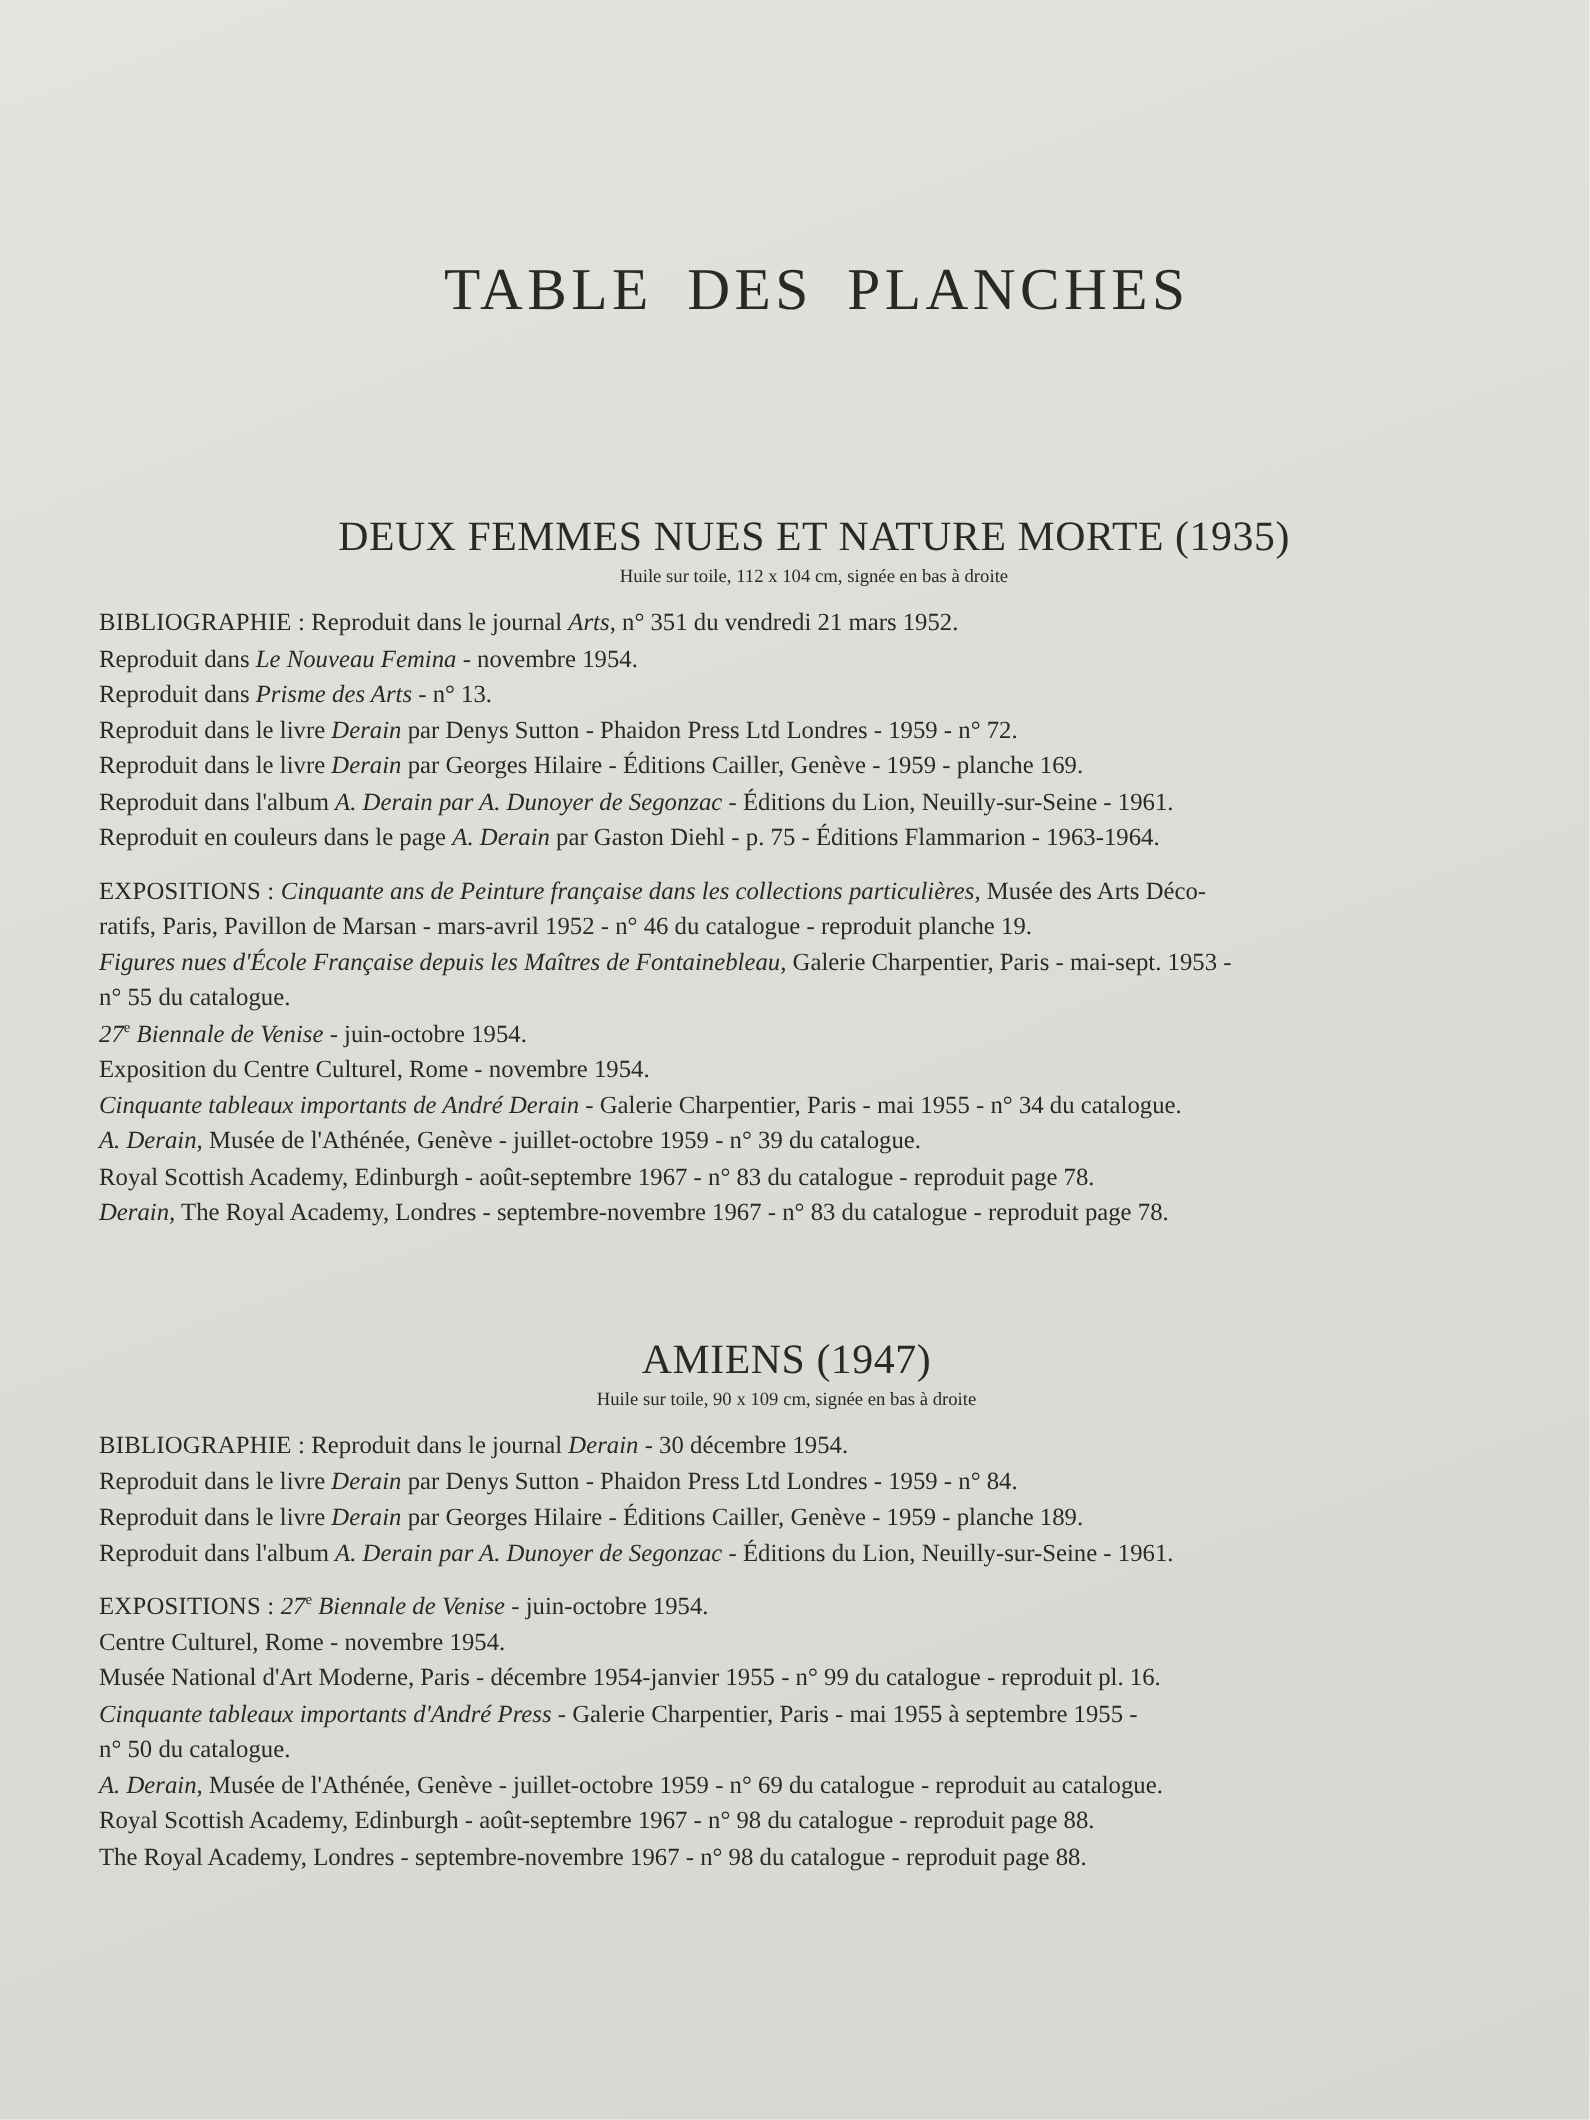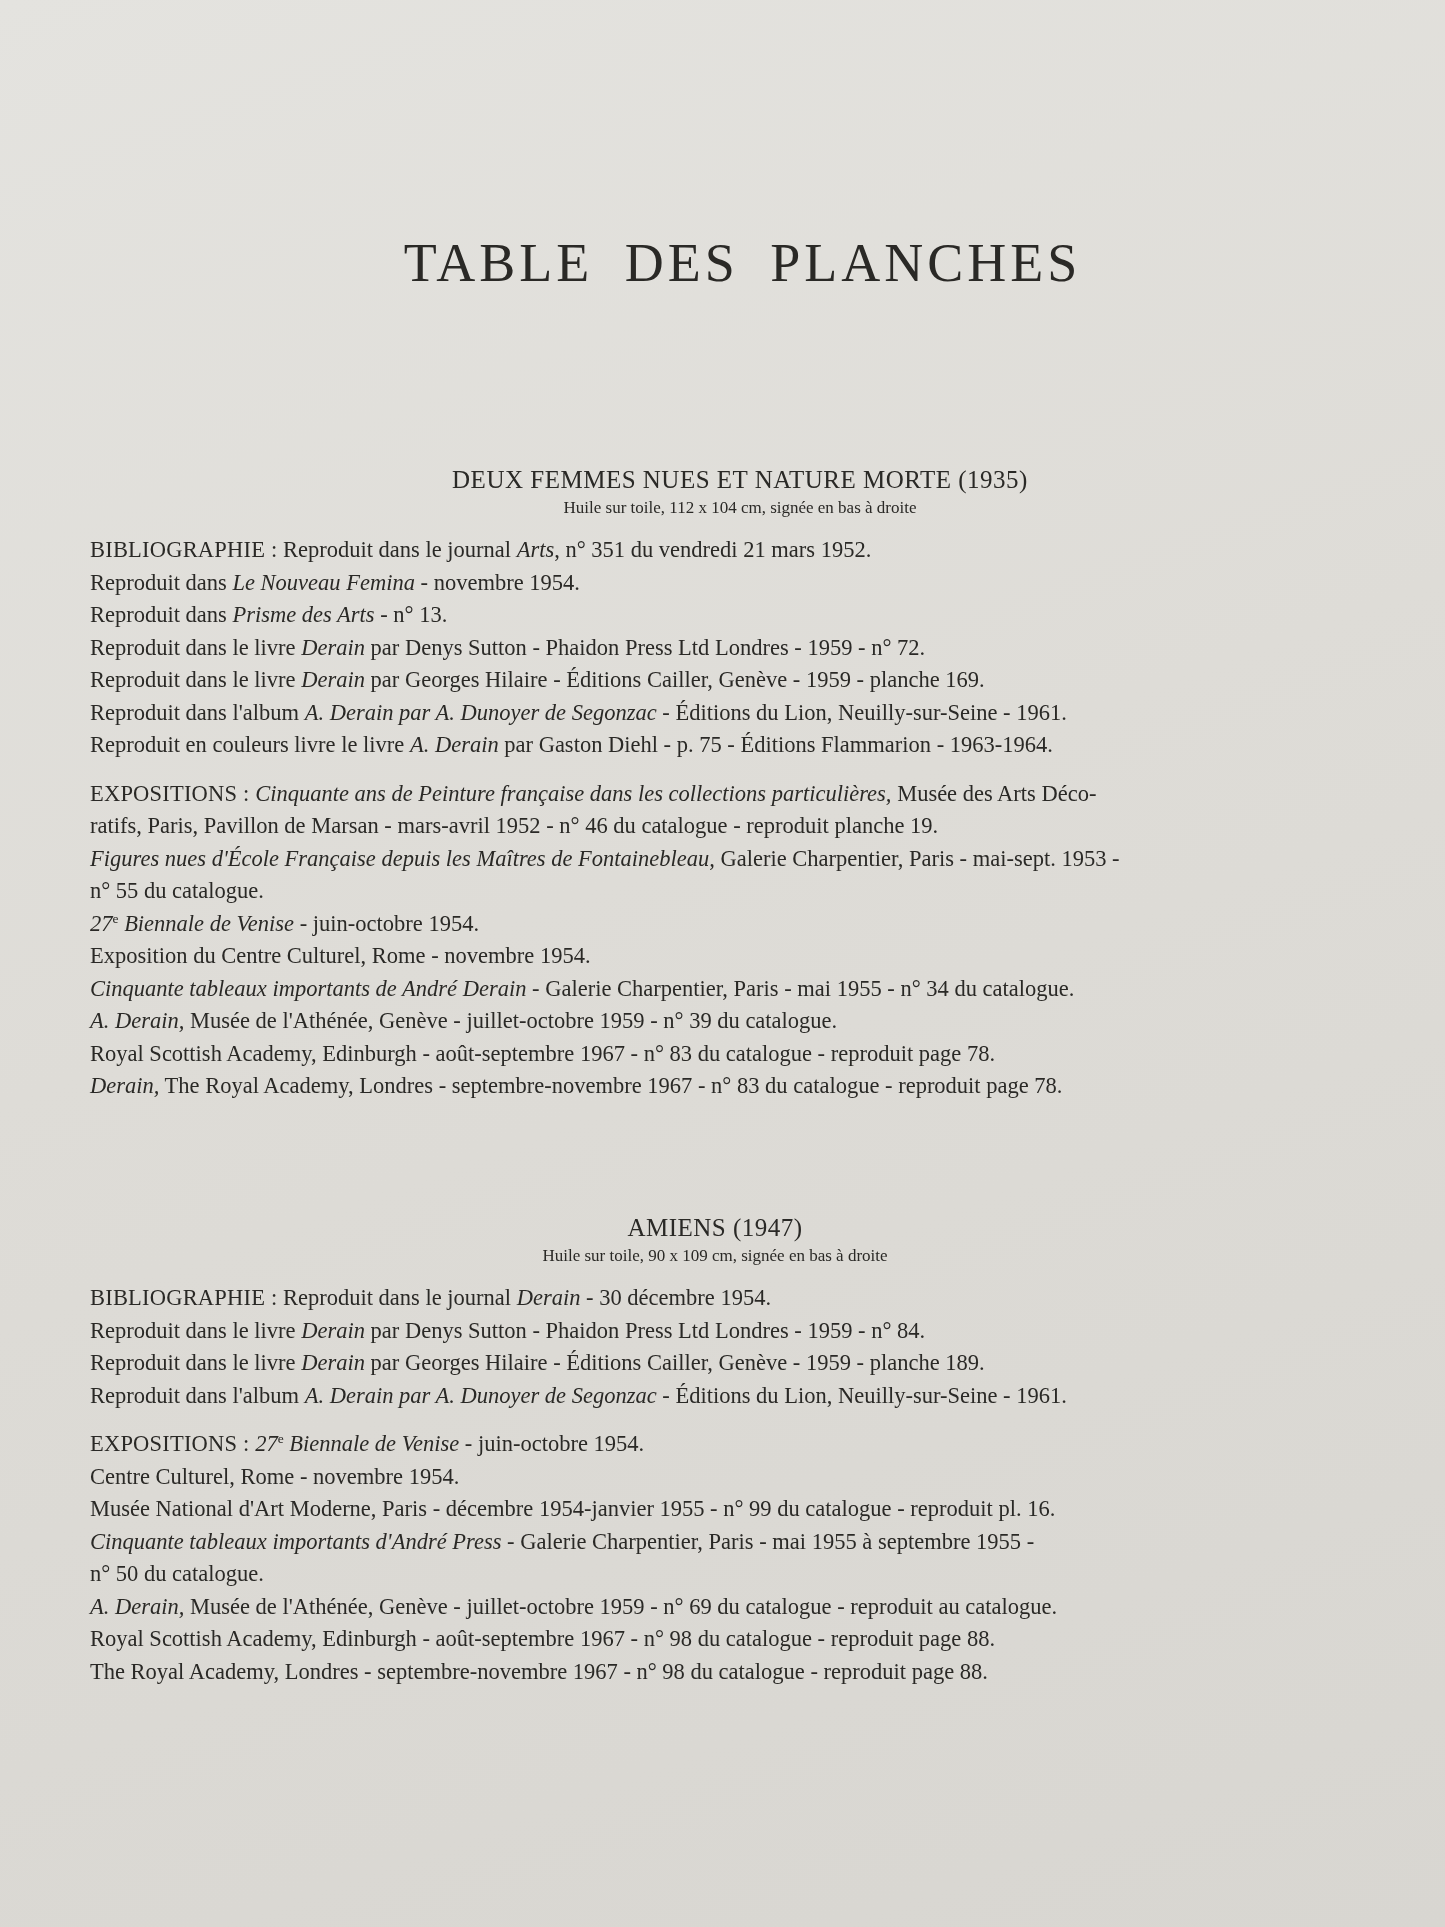--- a/index.html
+++ b/index.html
@@ -38,21 +38,21 @@
   }
   .plate {
     position: absolute;
     left: 90px;
     width: 1220px;
   }
   .plate-1 { top: 466px; }
   .plate-2 { top: 1214px; }
   .plate-name {
     text-align: center;
-    font-size: 25px;
+    font-size: 38px;
     letter-spacing: 0.5px;
     margin: 0 0 4px 0;
     font-weight: normal;
     padding-left: 80px;
   }
   .plate-2 .plate-name { padding-left: 30px; }
   .plate-medium {
     text-align: center;
     font-size: 17px;
     margin: 0 0 16px 0;
@@ -81,21 +81,21 @@
   <section class="plate plate-1">
     <h2 class="plate-name">DEUX FEMMES NUES ET NATURE MORTE (1935)</h2>
     <div class="plate-medium">Huile sur toile, 112 x 104 cm, signée en bas à droite</div>
     <div class="section">
         <div class="line"><span class="label">BIBLIOGRAPHIE :</span><span> Reproduit dans le journal </span><i>Arts</i><span>, n° 351 du vendredi 21 mars 1952.</span></div>
         <div class="line"><span>Reproduit dans </span><i>Le Nouveau Femina</i><span> - novembre 1954.</span></div>
         <div class="line"><span>Reproduit dans </span><i>Prisme des Arts</i><span> - n° 13.</span></div>
         <div class="line"><span>Reproduit dans le livre </span><i>Derain</i><span> par Denys Sutton - Phaidon Press Ltd Londres - 1959 - n° 72.</span></div>
         <div class="line"><span>Reproduit dans le livre </span><i>Derain</i><span> par Georges Hilaire - Éditions Cailler, Genève - 1959 - planche 169.</span></div>
         <div class="line"><span>Reproduit dans l'album </span><i>A. Derain par A. Dunoyer de Segonzac</i><span> - Éditions du Lion, Neuilly-sur-Seine - 1961.</span></div>
-        <div class="line"><span>Reproduit en couleurs livre le livre </span><i>A. Derain</i><span> par Gaston Diehl - p. 75 - Éditions Flammarion - 1963-1964.</span></div>
+        <div class="line"><span>Reproduit en couleurs dans le page </span><i>A. Derain</i><span> par Gaston Diehl - p. 75 - Éditions Flammarion - 1963-1964.</span></div>
       </div>
     <div class="section">
         <div class="line"><span class="label">EXPOSITIONS :</span><span> </span><i>Cinquante ans de Peinture française dans les collections particulières,</i><span> Musée des Arts Déco-</span></div>
         <div class="line"><span>ratifs, Paris, Pavillon de Marsan - mars-avril 1952 - n° 46 du catalogue - reproduit planche 19.</span></div>
         <div class="line"><i>Figures nues d'École Française depuis les Maîtres de Fontainebleau,</i><span> Galerie Charpentier, Paris - mai-sept. 1953 -</span></div>
         <div class="line"><span>n° 55 du catalogue.</span></div>
         <div class="line"><i>27</i><span class="sup">e</span><i> Biennale de Venise</i><span> - juin-octobre 1954.</span></div>
         <div class="line"><span>Exposition du Centre Culturel, Rome - novembre 1954.</span></div>
         <div class="line"><i>Cinquante tableaux importants de André Derain</i><span> - Galerie Charpentier, Paris - mai 1955 - n° 34 du catalogue.</span></div>
         <div class="line"><i>A. Derain,</i><span> Musée de l'Athénée, Genève - juillet-octobre 1959 - n° 39 du catalogue.</span></div>

